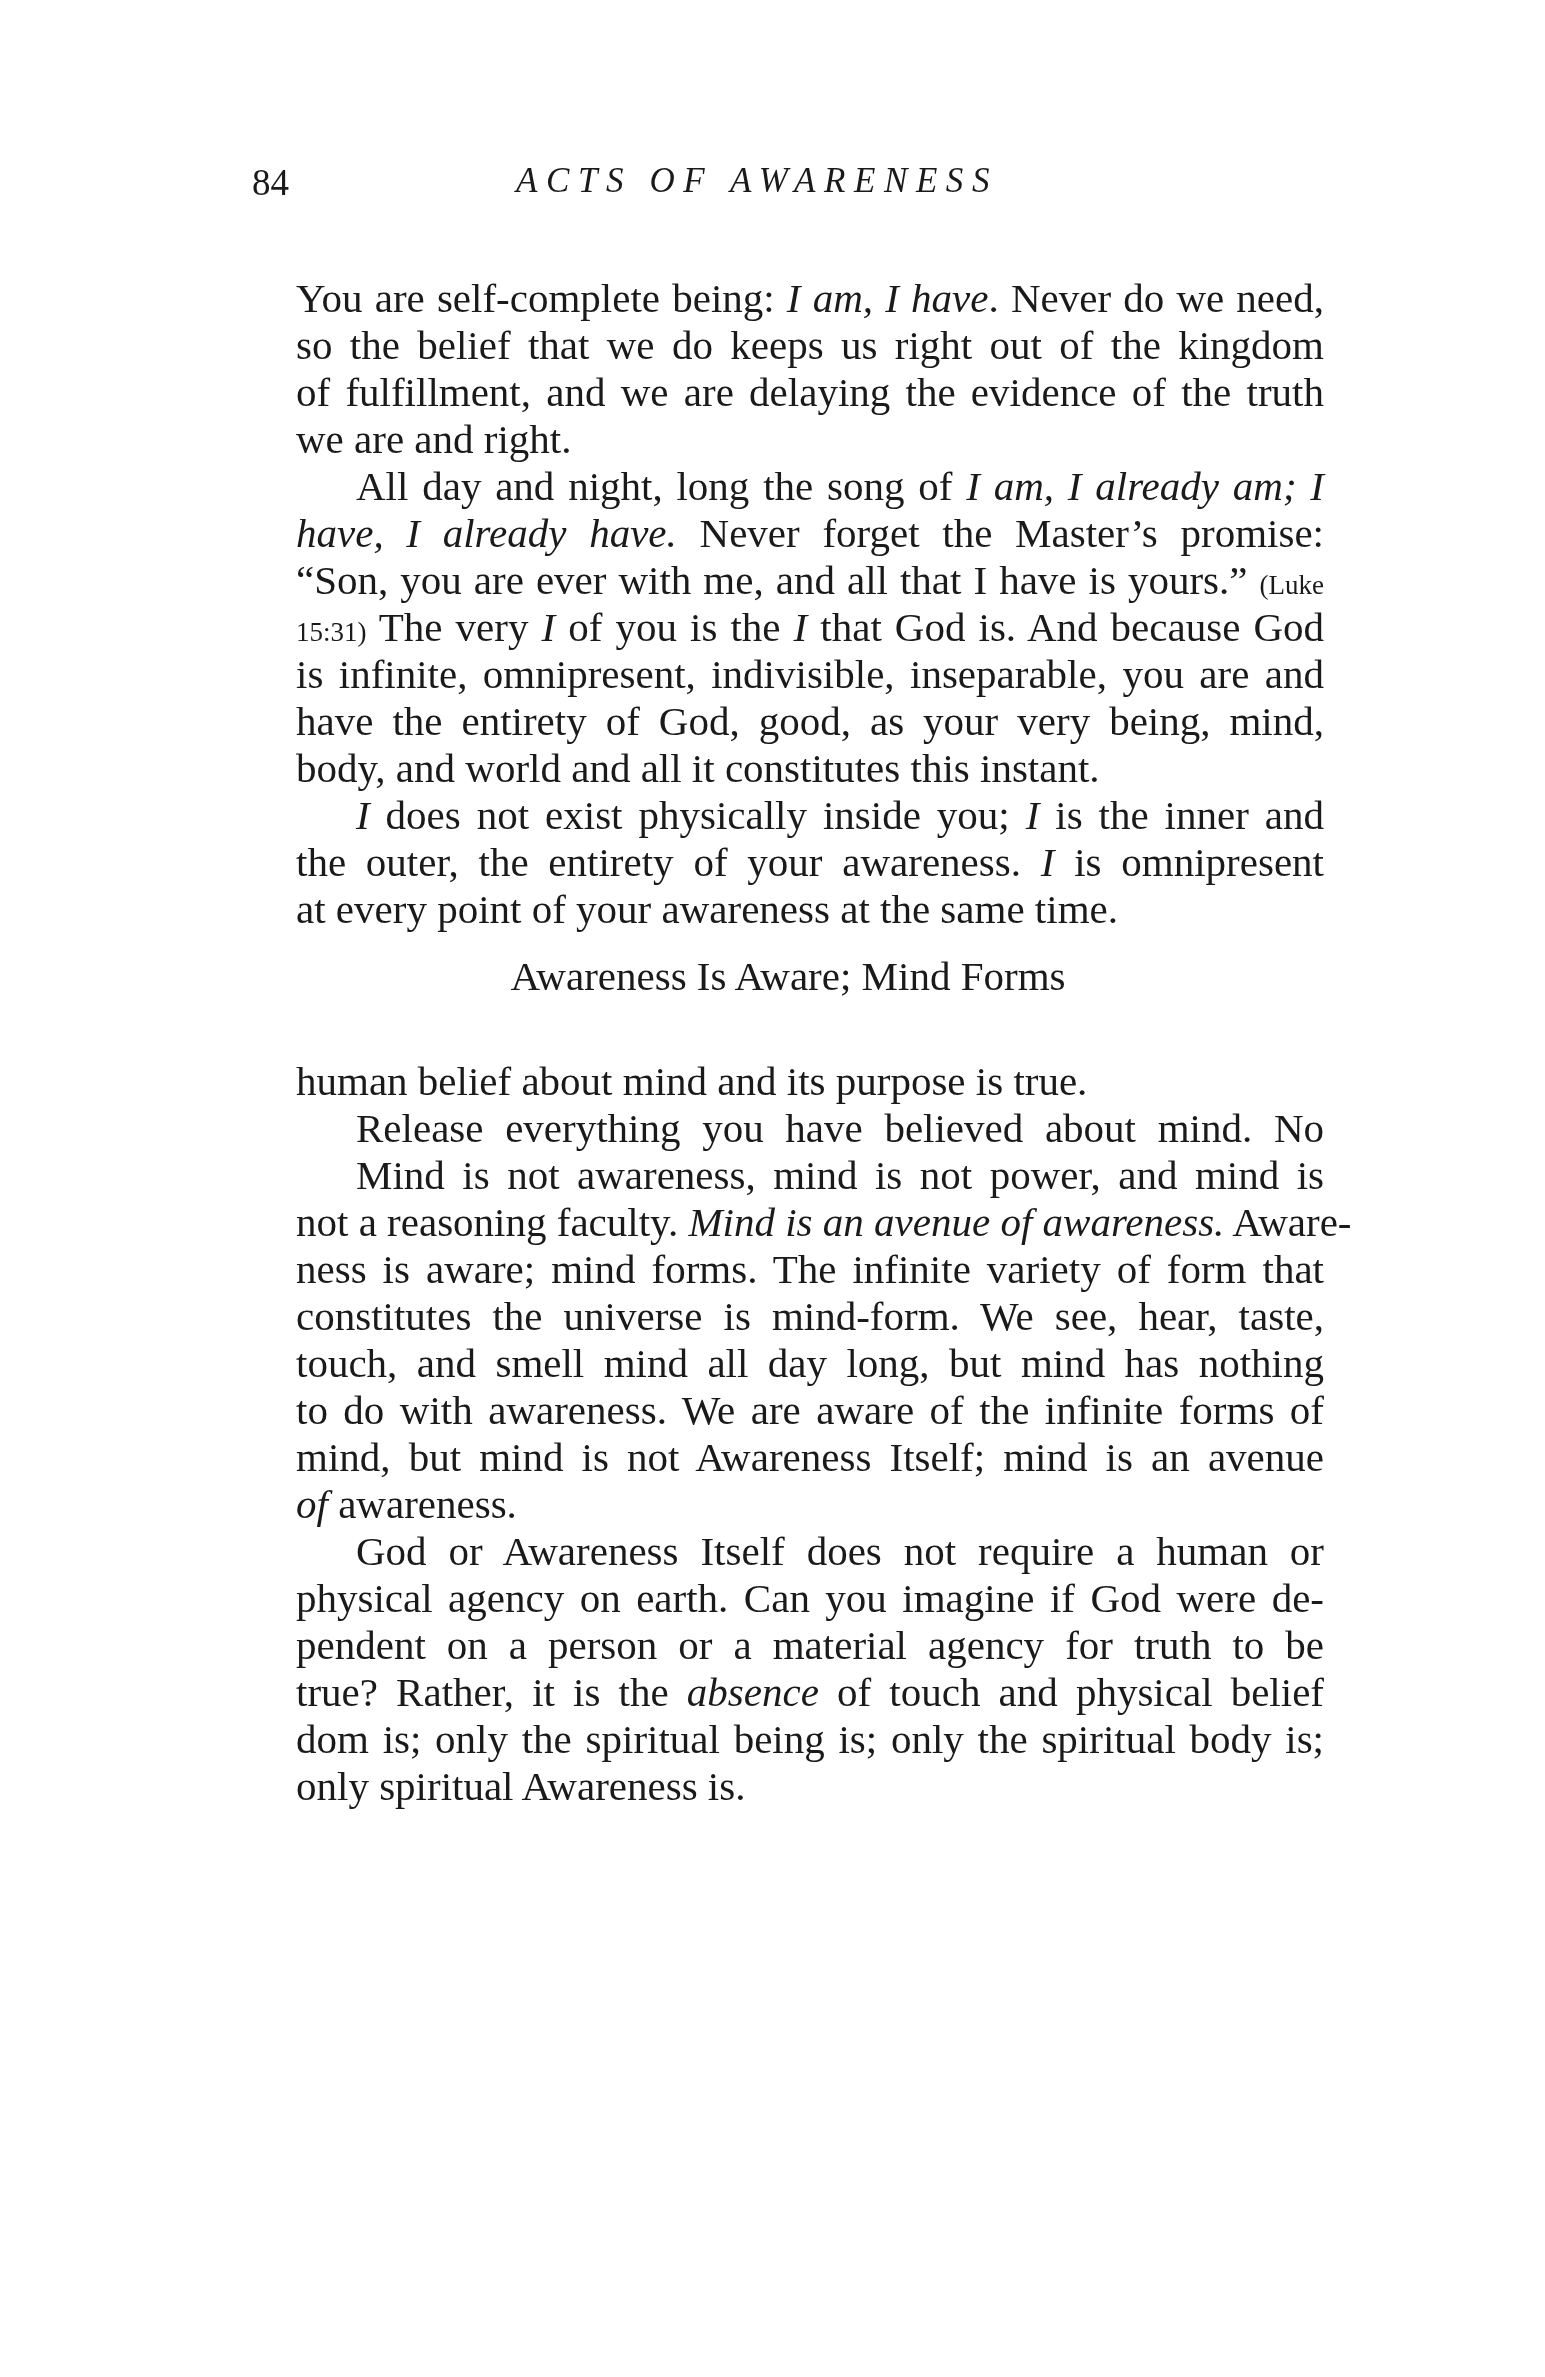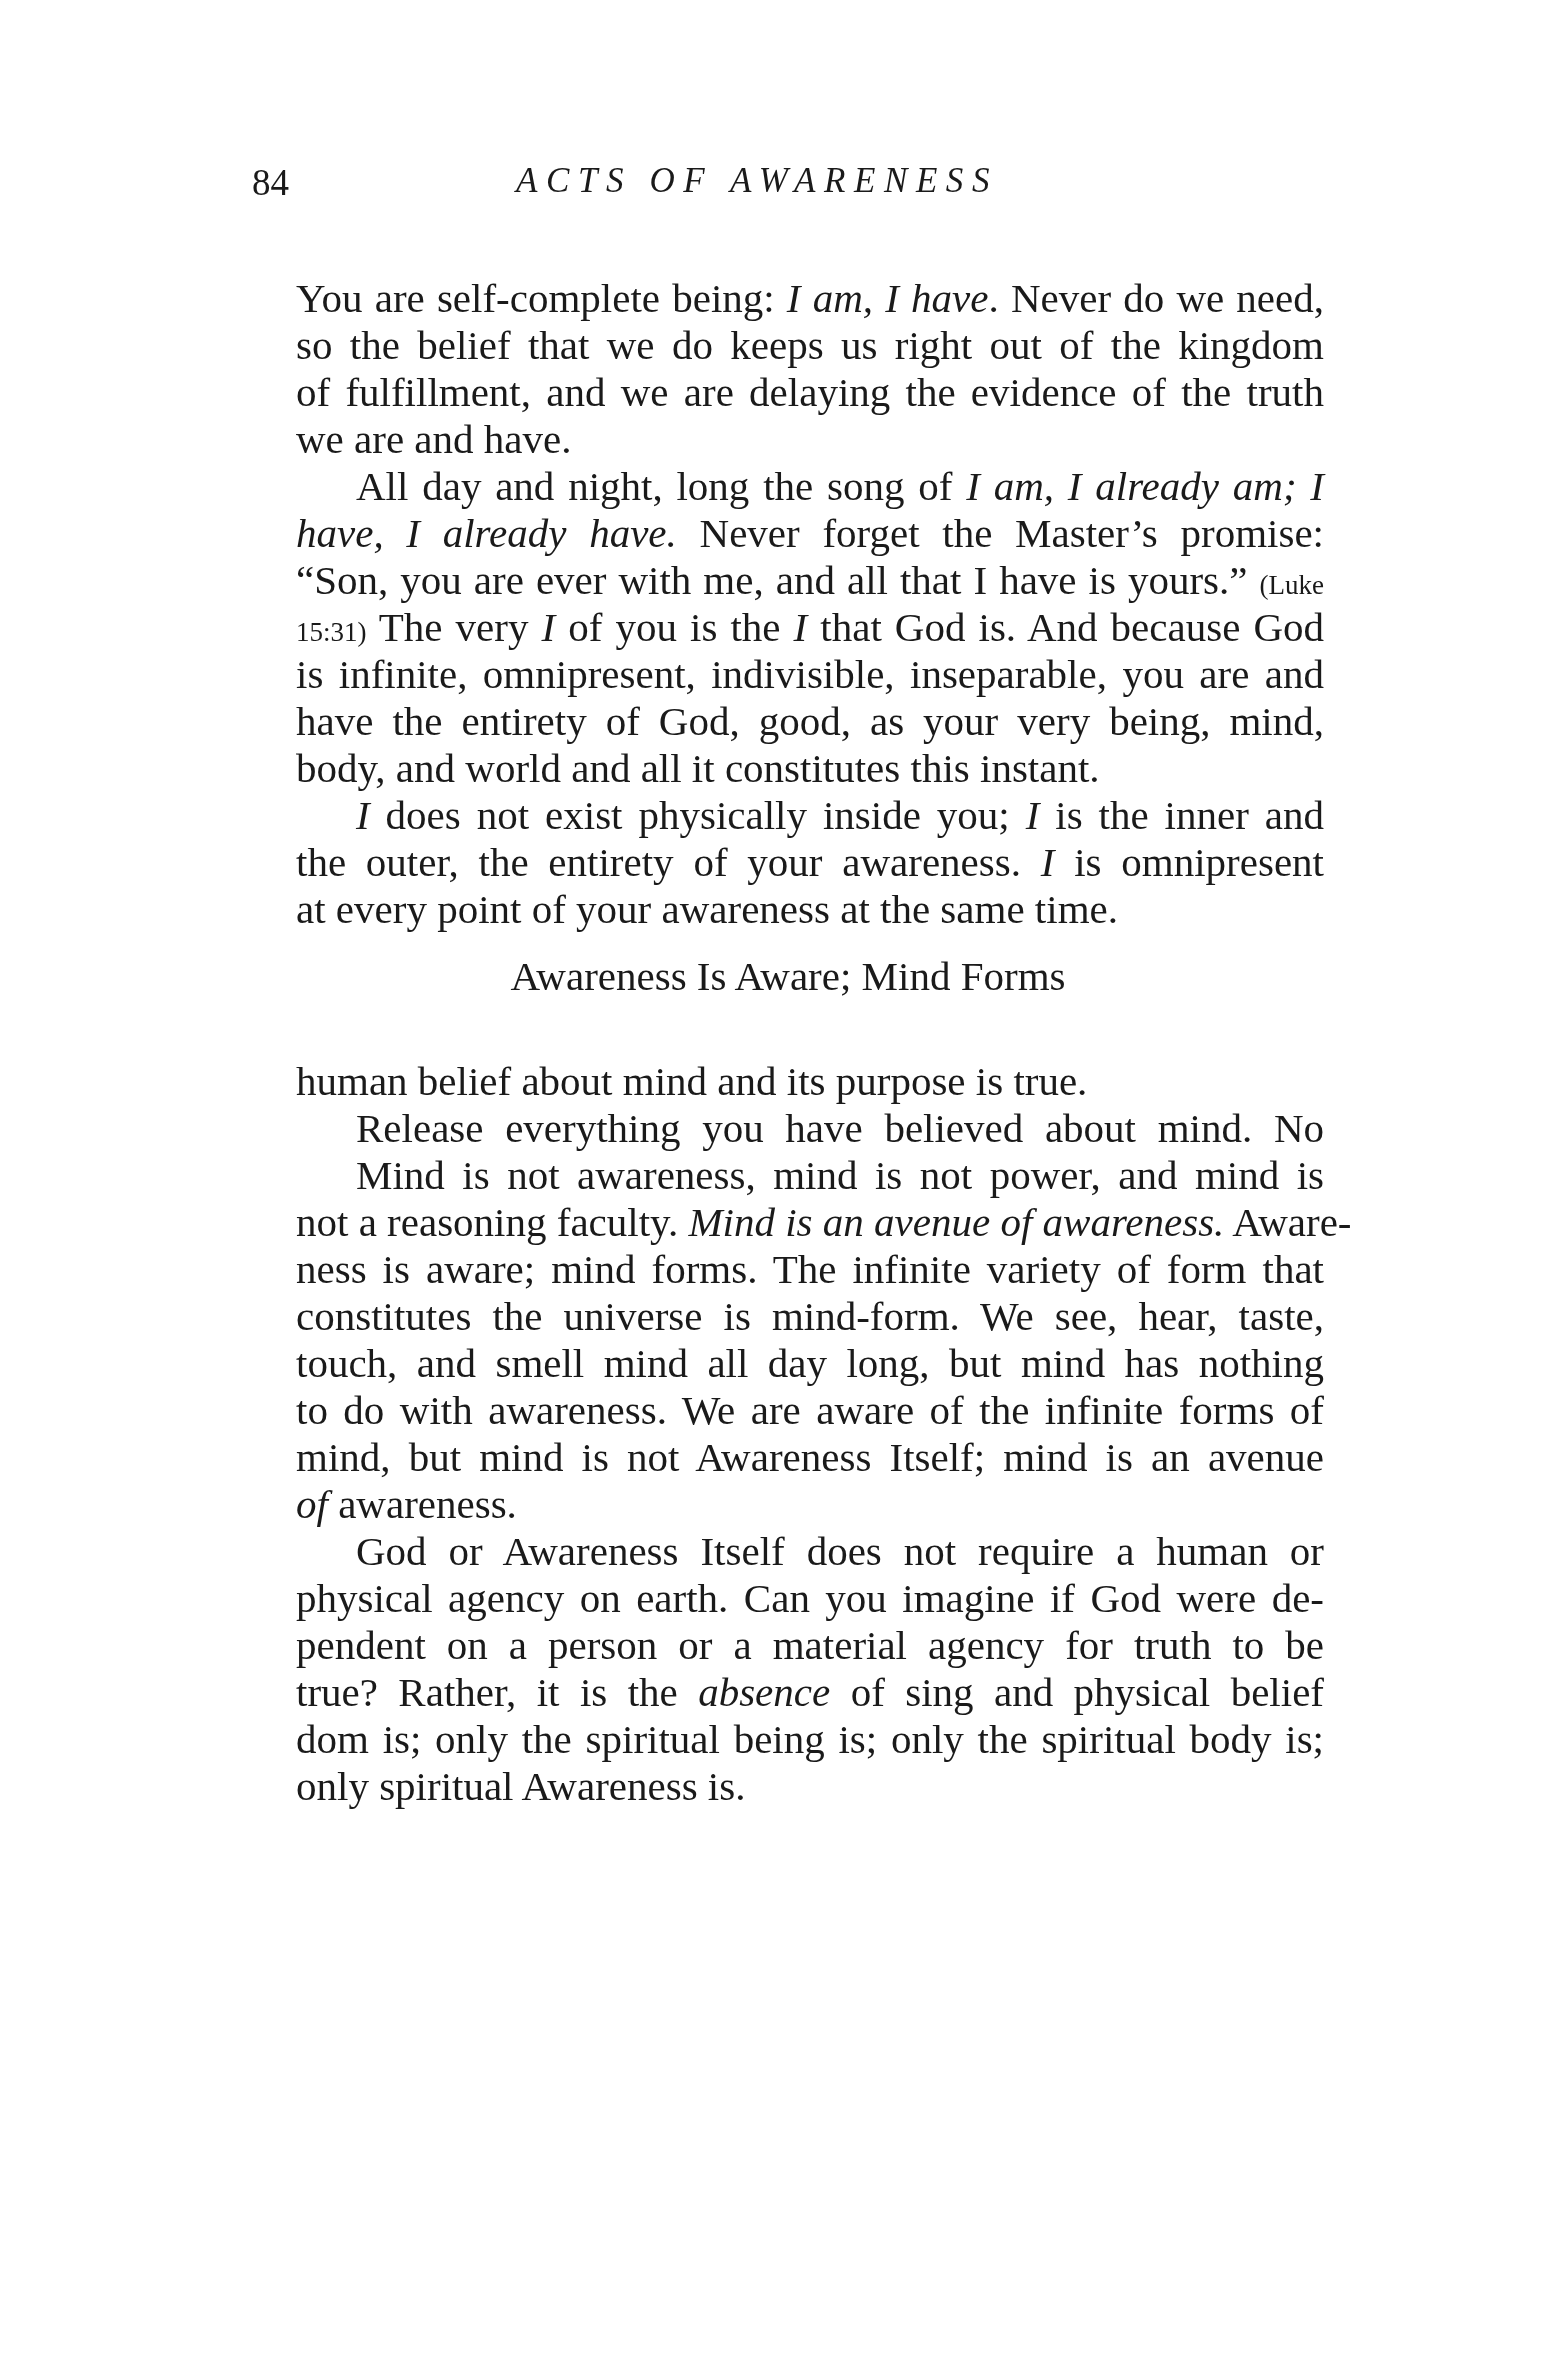--- a/index.html
+++ b/index.html
@@ -22,21 +22,21 @@
 <div class="running-head">
   <span class="page-number">84</span>
   <span class="book-title">ACTS OF AWARENESS</span>
 </div>
 
 <div class="body-text" id="body-text">
     <div class="paragraph">
       <span class="line"><span>You are self-complete being: </span><span class="it">I am, I have</span><span>. Never do we need,</span></span>
       <span class="line"><span>so the belief that we do keeps us right out of the kingdom</span></span>
       <span class="line"><span>of fulfillment, and we are delaying the evidence of the truth</span></span>
-      <span class="line last"><span>we are and have.</span></span>
+      <span class="line last"><span>we are and right.</span></span>
     </div>
     <div class="paragraph">
       <span class="line indent"><span>All day and night, long the song of </span><span class="it">I am, I already am; I</span></span>
       <span class="line"><span class="it">have, I already have.</span><span> Never forget the Master’s promise:</span></span>
       <span class="line"><span>“Son, you are ever with me, and all that I have is yours.” </span><span class="small">(Luke</span></span>
       <span class="line"><span class="small">15:31)</span><span> The very </span><span class="it">I</span><span> of you is the </span><span class="it">I</span><span> that God is. And because God</span></span>
       <span class="line"><span>is infinite, omnipresent, indivisible, inseparable, you are and</span></span>
       <span class="line"><span>have the entirety of God, good, as your very being, mind,</span></span>
       <span class="line last"><span>body, and world and all it constitutes this instant.</span></span>
     </div>
@@ -57,18 +57,18 @@
       <span class="line"><span>constitutes the universe is mind-form. We see, hear, taste,</span></span>
       <span class="line"><span>touch, and smell mind all day long, but mind has nothing</span></span>
       <span class="line"><span>to do with awareness. We are aware of the infinite forms of</span></span>
       <span class="line"><span>mind, but mind is not Awareness Itself; mind is an avenue</span></span>
       <span class="line last"><span class="it">of</span><span> awareness.</span></span>
     </div>
     <div class="paragraph">
       <span class="line indent"><span>God or Awareness Itself does not require a human or</span></span>
       <span class="line"><span>physical agency on earth. Can you imagine if God were de-</span></span>
       <span class="line"><span>pendent on a person or a material agency for truth to be</span></span>
-      <span class="line"><span>true? Rather, it is the </span><span class="it">absence</span><span> of sing and physical belief</span></span>
+      <span class="line"><span>true? Rather, it is the </span><span class="it">absence</span><span> of touch and physical belief</span></span>
       <span class="line"><span>dom is; only the spiritual being is; only the spiritual body is;</span></span>
       <span class="line last"><span>only spiritual Awareness is.</span></span>
     </div>
   </div>
 
 
 </body></html>

